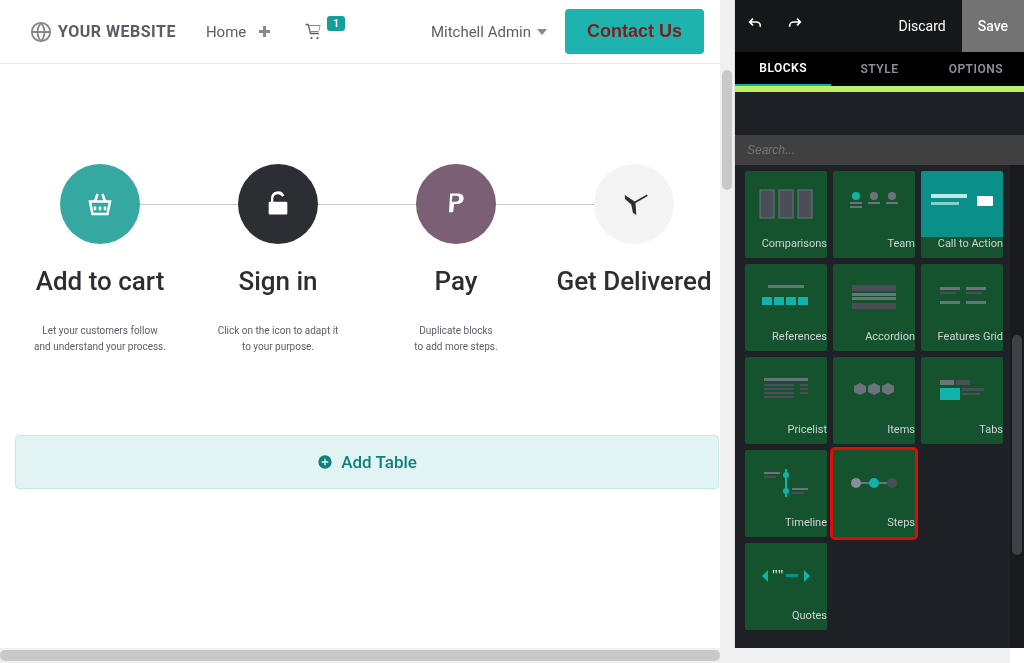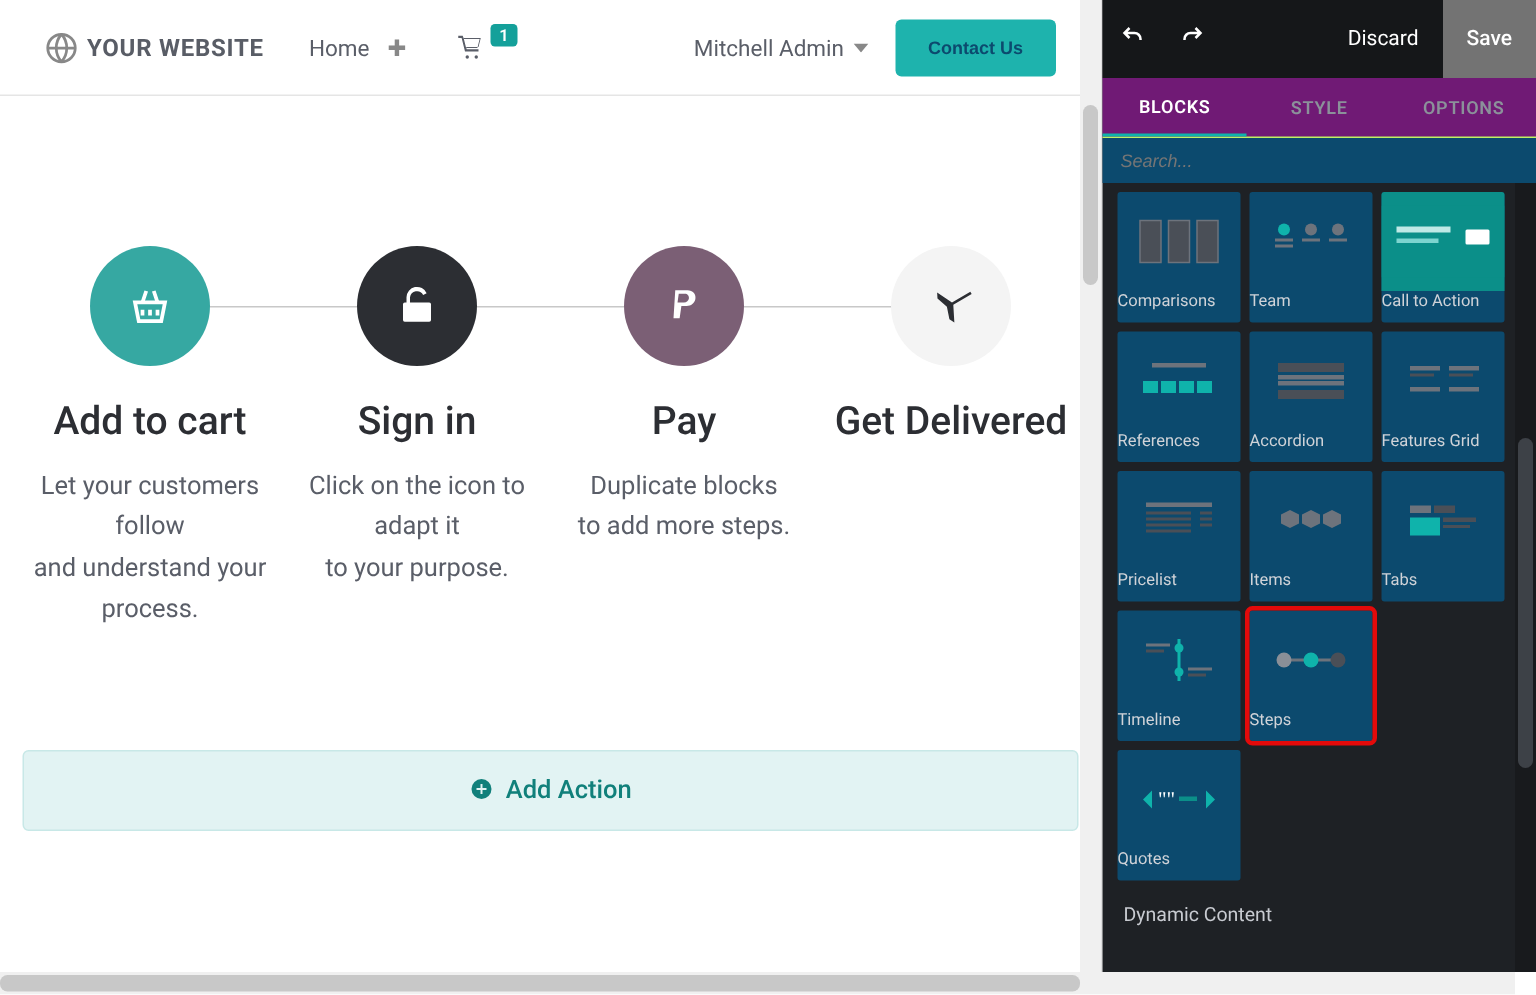--- a/index.html
+++ b/index.html
@@ -14,59 +14,59 @@
 .navbar { height: 64px; display: flex; align-items: center; padding: 0 30px; border-bottom: 1px solid #e5e5e5; }
 .logo { display: flex; align-items: center; color: #595d66; font-weight: 700; font-size: 16px; letter-spacing: 0.5px; }
 .logo svg { margin-right: 6px; }
 .nav-center { display: flex; align-items: center; gap: 12px; margin-left: 30px; }
 .nav-link { color: #5a5e68; font-size: 15px; text-decoration: none; }
 .plus-ico { color: #888; font-size: 15px; }
 .cart { display: flex; align-items: center; color: #5a5e68; position: relative; margin-left: 20px; }
 .cart-badge { background: #14a09a; color: #fff; font-size: 11px; font-weight: 600; padding: 1px 6px; border-radius: 3px; margin-left: 4px; position: relative; top: -8px; }
 .nav-right { margin-left: auto; display: flex; align-items: center; gap: 18px; }
 .user-drop { color: #5a5e68; font-size: 15px; display: flex; align-items: center; gap: 6px; }
-.contact-btn { background: #1eb3ad; color: #0c4a6e; border: none; padding: 12px 22px; font-size: 12px; font-weight: 600; border-radius: 4px; cursor: pointer; text-align: right; }
+.contact-btn { background: #1eb3ad; color: #7f1d1d; border: none; padding: 12px 22px; font-size: 18px; font-weight: 600; border-radius: 4px; cursor: pointer; text-align: right; }
 
 
 .steps-area { padding: 100px 15px 40px 15px; }
 .steps-row { display: flex; justify-content: space-between; position: relative; }
 .step-line { position: absolute; top: 40px; left: 100px; right: 100px; height: 1px; background: #c8c8c8; z-index: 0; }
 .step { width: 170px; text-align: center; z-index: 1; }
 .step-circle { width: 80px; height: 80px; border-radius: 50%; margin: 0 auto; display: flex; align-items: center; justify-content: center; color: #fff; }
 .c1 { background: #36a8a2; }
 .c2 { background: #2c2e33; }
 .c3 { background: #7b5f75; }
 .c4 { background: #f4f4f4; color: #2c2e33; }
 .step-title { font-size: 26px; font-weight: 500; color: #2c2e33; margin-top: 22px; line-height: 1.2; }
-.step-desc { font-size: 17px; color: #5a5e68; margin-top: 14px; line-height: 1.6; white-space: pre-line; }
+.step-desc { font-size: 10px; color: #5a5e68; margin-top: 26px; line-height: 1.6; white-space: pre-line; }
 
 .add-images { margin: 40px 15px 0 15px; background: #e2f3f3; border: 1px solid #c8e8e7; border-radius: 4px; padding: 16px; text-align: center; color: #11807b; font-size: 17px; font-weight: 500; cursor: pointer; }
 .add-images svg { vertical-align: -2px; margin-right: 4px; }
 
 
 .h-scroll { position: absolute; left: 0; bottom: 0; width: 1010px; height: 15px; background: #f0f0f0; }
 .h-scroll-thumb { position: absolute; left: 0; top: 2px; height: 11px; width: 720px; background: #c8c8c8; border-radius: 5px; }
 
 
 .right-panel { position: absolute; right: 0; top: 0; width: 289px; height: 648px; background: #1e2125; color: #fff; display: flex; flex-direction: column; }
 .rp-top { height: 52px; display: flex; align-items: center; background: #151719; }
 .rp-undo { width: 40px; text-align: center; color: #fff; font-size: 16px; cursor: pointer; }
 .rp-discard { margin-left: auto; color: #fff; font-size: 14px; padding: 0 16px; cursor: pointer; }
 .rp-save { background: #737373; color: #fff; font-size: 14px; font-weight: 500; height: 52px; padding: 0 16px; display: flex; align-items: center; cursor: pointer; }
 
-.rp-tabs { height: 40px; display: flex; background: #701a75; border-bottom: 1px solid #bef264; }
+.rp-tabs { height: 40px; display: flex; background: #000000; border-bottom: 6px solid #bef264; }
 .rp-tab { flex: 1; display: flex; align-items: center; justify-content: center; font-size: 12px; font-weight: 600; letter-spacing: 0.5px; color: #8b919a; cursor: pointer; }
 .rp-tab.active { color: #fff; border-bottom: 2px solid #0fb3ab; }
 
-.rp-search { background: #0c4a6e; }
+.rp-search { background: #404040; margin-top: 43px; }
 .rp-search input { width: 100%; background: transparent; border: none; color: #aaa; padding: 8px 12px; font-size: 12px; font-style: italic; outline: none; }
 
 .rp-body { flex: 1; overflow: hidden; position: relative; padding: 4px 0 0 4px; }
 .blk-grid { display: grid; grid-template-columns: repeat(3, 82px); gap: 6px; padding: 2px 6px; }
-.blk { background: #0c4a6e; width: 82px; height: 87px; border-radius: 2px; display: flex; flex-direction: column; align-items: flex-start; justify-content: flex-end; cursor: pointer; position: relative; padding-bottom: 8px; }
+.blk { background: #14532d; width: 82px; height: 87px; border-radius: 2px; display: flex; flex-direction: column; align-items: flex-end; justify-content: flex-end; cursor: pointer; position: relative; padding-bottom: 8px; }
 .blk-prev { flex: 1; width: 100%; display: flex; align-items: center; justify-content: center; }
 .blk-label { font-size: 11px; color: #d0d3d8; text-align: center; line-height: 1.2; }
 .blk.hl { outline: 3px solid #e40a0a; outline-offset: 0; }
 .blk.sel .blk-prev { background: #0b8f89; border-radius: 2px 2px 0 0; }
 
 .quotes-blk { grid-column: 1; }
 
 .section-hdr { color: #c8cbd1; font-size: 13px; padding: 14px 10px 6px 10px; }
 
 .rp-scroll { position: absolute; right: 0; top: 0; width: 14px; height: 100%; background: #181a1d; }
@@ -153,21 +153,21 @@
         <div class="step-title">Get Delivered</div>
       </div>
     </div>
   </div>
 
   <div class="add-images">
     <svg width="16" height="16" viewBox="0 0 24 24" fill="#11807b">
         <circle cx="12" cy="12" r="10"></circle>
         <path d="M12 7v10M7 12h10" stroke="#e2f3f3" stroke-width="2"></path>
       </svg>
-    <span>Add Action</span>
+    <span>Add Table</span>
   </div>
 
   <div class="preview-scroll">
     <div class="preview-scroll-thumb"></div>
   </div>
 </div>
 
 <div class="right-panel">
   <div class="rp-top">
     <div class="rp-undo">

